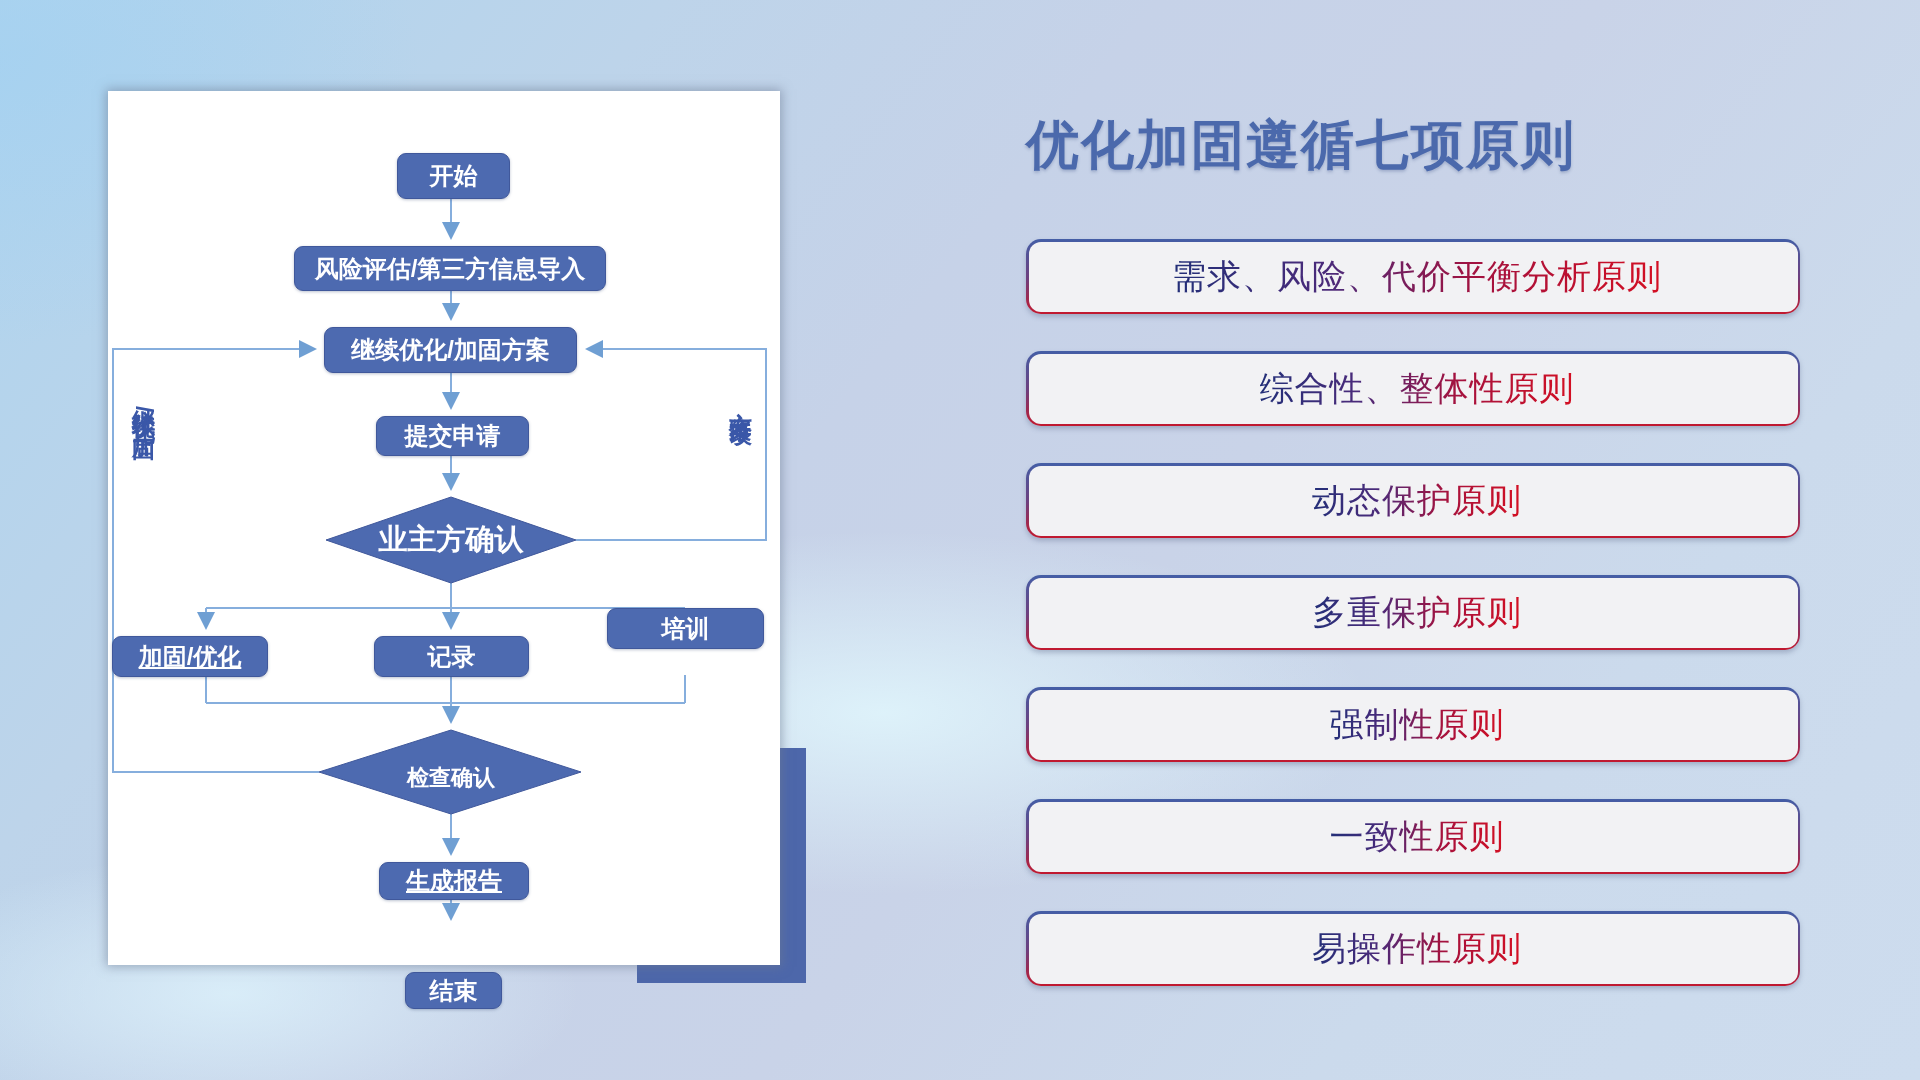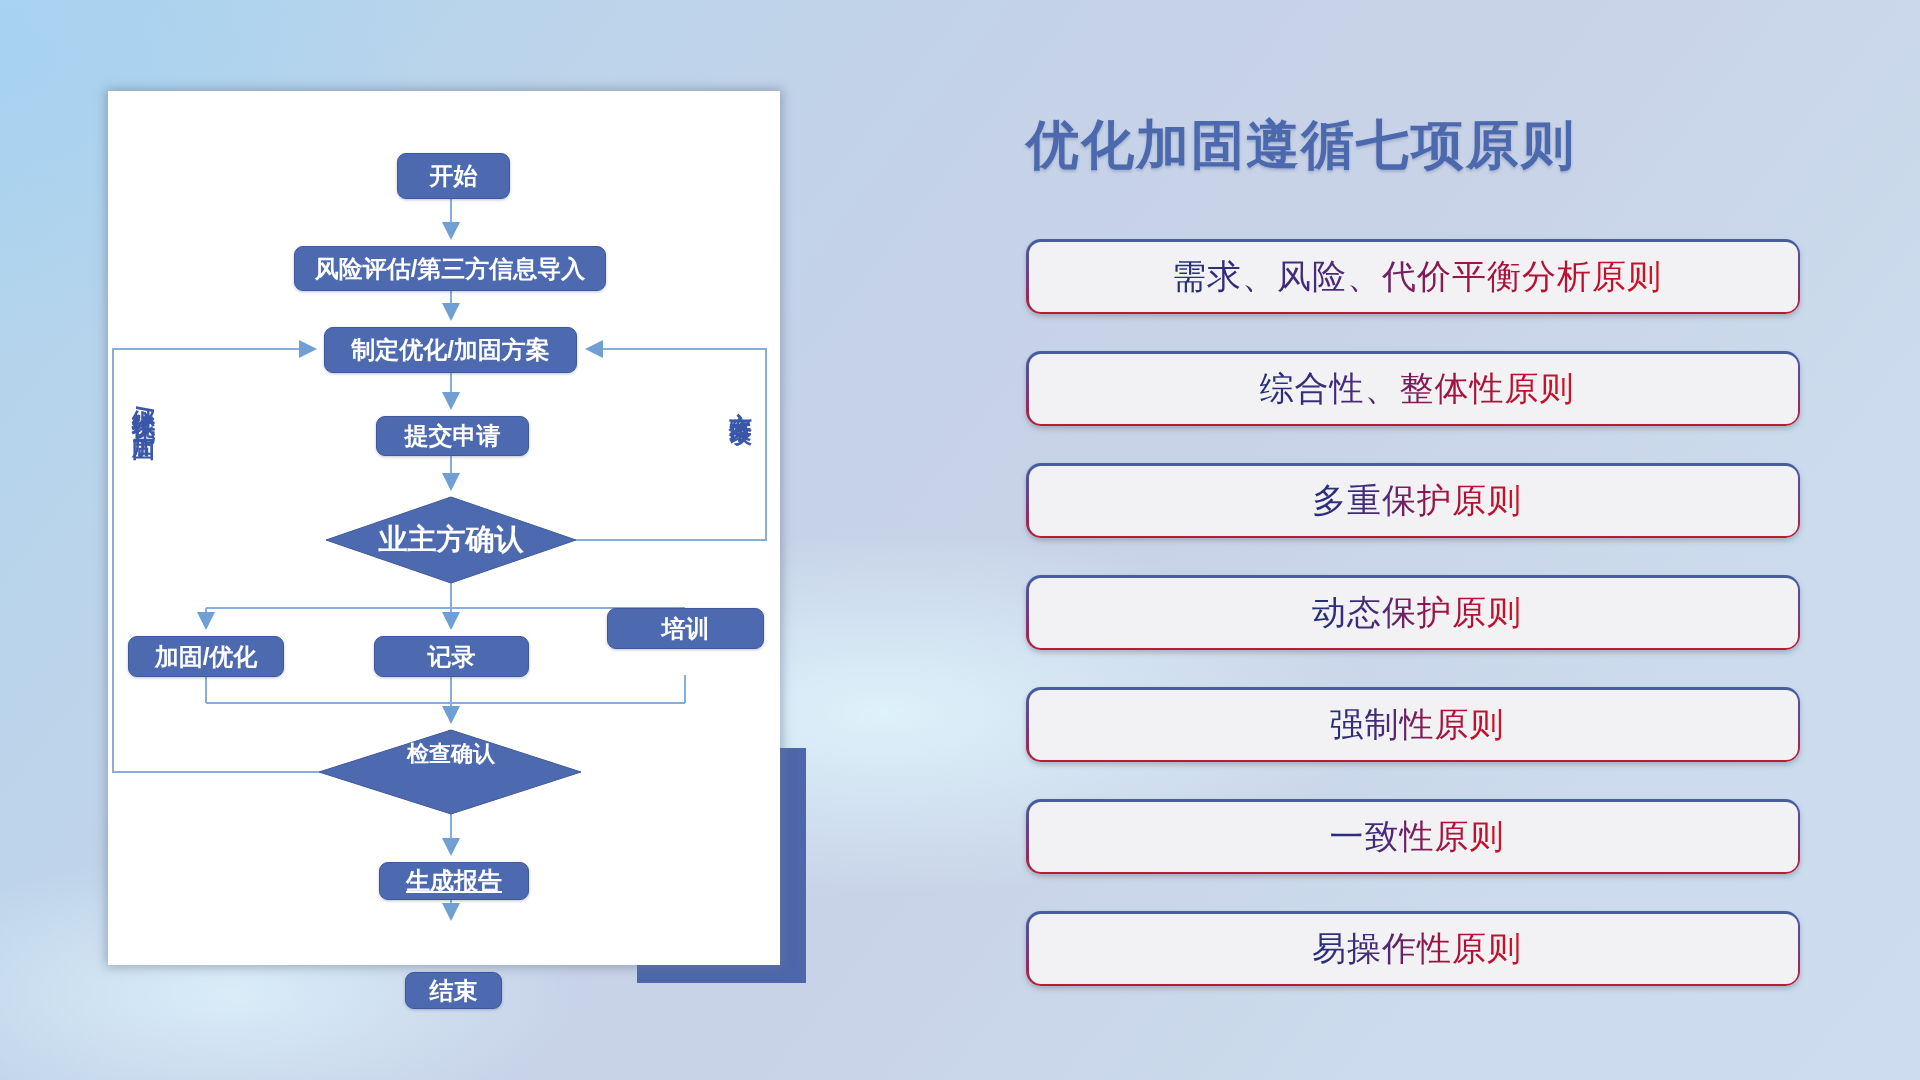--- a/index.html
+++ b/index.html
@@ -97,55 +97,55 @@
 
       <polyline points="576,540 766,540 766,349 587,349" marker-end="url(#ah)"></polyline>
     </g>
 
     <polygon points="326,540 451,497 576,540 451,583" fill="#4d6ab0" stroke="#40589b" stroke-width="1"></polygon>
     <polygon points="319,772 451,730 581,772 451,814" fill="#4d6ab0" stroke="#40589b" stroke-width="1"></polygon>
   </svg>
 
   <div class="fnode" style="left:397px;top:153px;width:111px;height:44px;">开始</div>
   <div class="fnode" style="left:294px;top:246px;width:310px;height:43px;">风险评估/第三方信息导入</div>
-  <div class="fnode" style="left:324px;top:327px;width:251px;height:44px;">制定优化/加固方案</div>
+  <div class="fnode" style="left:324px;top:327px;width:251px;height:44px;">继续优化/加固方案</div>
   <div class="fnode" style="left:376px;top:416px;width:151px;height:38px;">提交申请</div>
-  <div class="fnode" style="left:128px;top:636px;width:154px;height:39px;">加固/优化</div>
+  <div class="fnode" style="left:112px;top:636px;width:154px;height:39px;text-decoration:underline;">加固/优化</div>
   <div class="fnode" style="left:374px;top:636px;width:153px;height:39px;">记录</div>
   <div class="fnode" style="left:607px;top:608px;width:155px;height:39px;">培训</div>
   <div class="fnode" style="left:379px;top:862px;width:148px;height:36px;text-decoration:underline;">生成报告</div>
   <div class="fnode" style="left:405px;top:972px;width:95px;height:35px;">结束</div>
 
   <div class="dlabel" style="left:351px;top:526px;width:200px;height:28px;font-size:29px;">业主方确认</div>
-  <div class="dlabel" style="left:351px;top:740px;width:200px;height:28px;font-size:22px;">检查确认</div>
+  <div class="dlabel" style="left:351px;top:764px;width:200px;height:28px;font-size:22px;">检查确认</div>
 
   <div class="vlabel" style="left:129px;top:390px;">继续优化/加固</div>
   <div class="vlabel" style="left:726px;top:393px;">方案修改</div>
 
   <div id="principles-title">优化加固遵循七项原则</div>
 
   <div id="principles-list">
     <div class="pill">
         <div class="pill-inner">
           <span class="pill-text">需求、风险、代价平衡分析原则</span>
         </div>
       </div>
     <div class="pill">
         <div class="pill-inner">
           <span class="pill-text">综合性、整体性原则</span>
         </div>
       </div>
     <div class="pill">
         <div class="pill-inner">
-          <span class="pill-text">多重保护原则</span>
+          <span class="pill-text">动态保护原则</span>
         </div>
       </div>
     <div class="pill">
         <div class="pill-inner">
-          <span class="pill-text">动态保护原则</span>
+          <span class="pill-text">多重保护原则</span>
         </div>
       </div>
     <div class="pill">
         <div class="pill-inner">
           <span class="pill-text">强制性原则</span>
         </div>
       </div>
     <div class="pill">
         <div class="pill-inner">
           <span class="pill-text">一致性原则</span>

